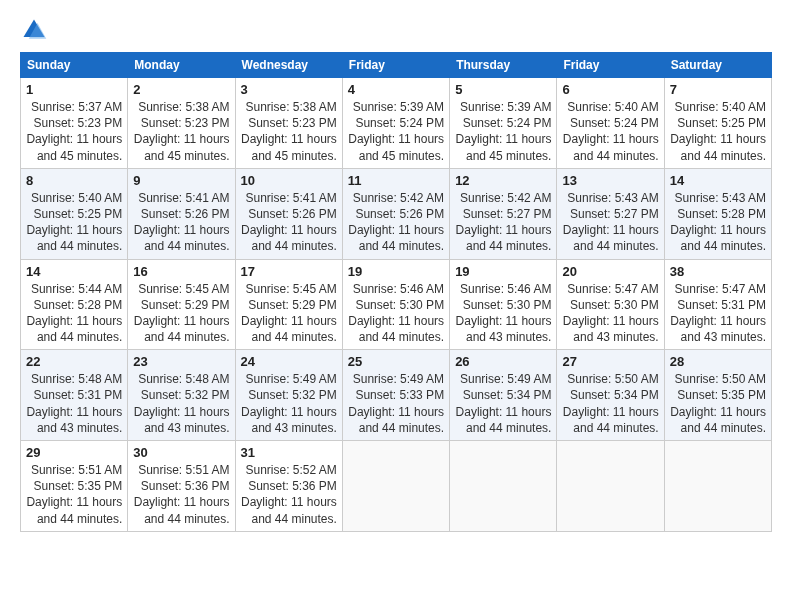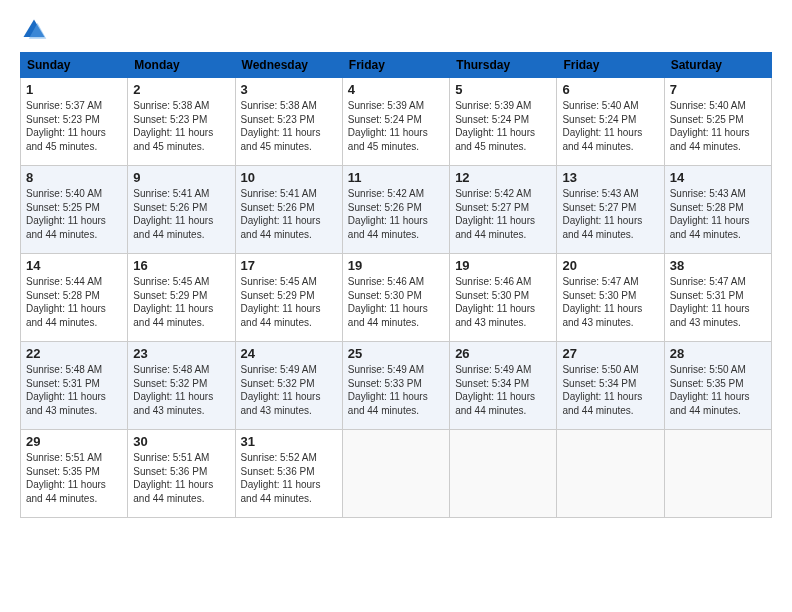--- a/index.html
+++ b/index.html
@@ -52,21 +52,21 @@
       font-size: 14px;
       color: #555;
     }
     .calendar {
       width: 100%;
       border-collapse: collapse;
       font-size: 10px;
     }
     .calendar th {
       background: #1a6bc4;
-      color: #000000;
+      color: #ffffff;
       text-align: left;
       padding: 5px 6px;
       font-size: 12px;
       font-weight: bold;
       border: 1px solid #1a6bc4;
     }
     .calendar td {
       border: 1px solid #ccc;
       vertical-align: top;
       padding: 4px 5px;
@@ -79,23 +79,24 @@
     .calendar tr:nth-child(odd) td {
       background: #fff;
     }
     .day-num {
       font-size: 13px;
       font-weight: bold;
       color: #222;
       margin-bottom: 2px;
     }
     .day-info {
-      font-size: 10px;
+      font-size: 12px;
       color: #333;
       line-height: 1.35;
+      text-align: right;
     }
     .empty-cell {
       background: #f9f9f9 !important;
     }
   </style>
 </head>
 <body>
 
 <div class="page">
   <div class="header">

